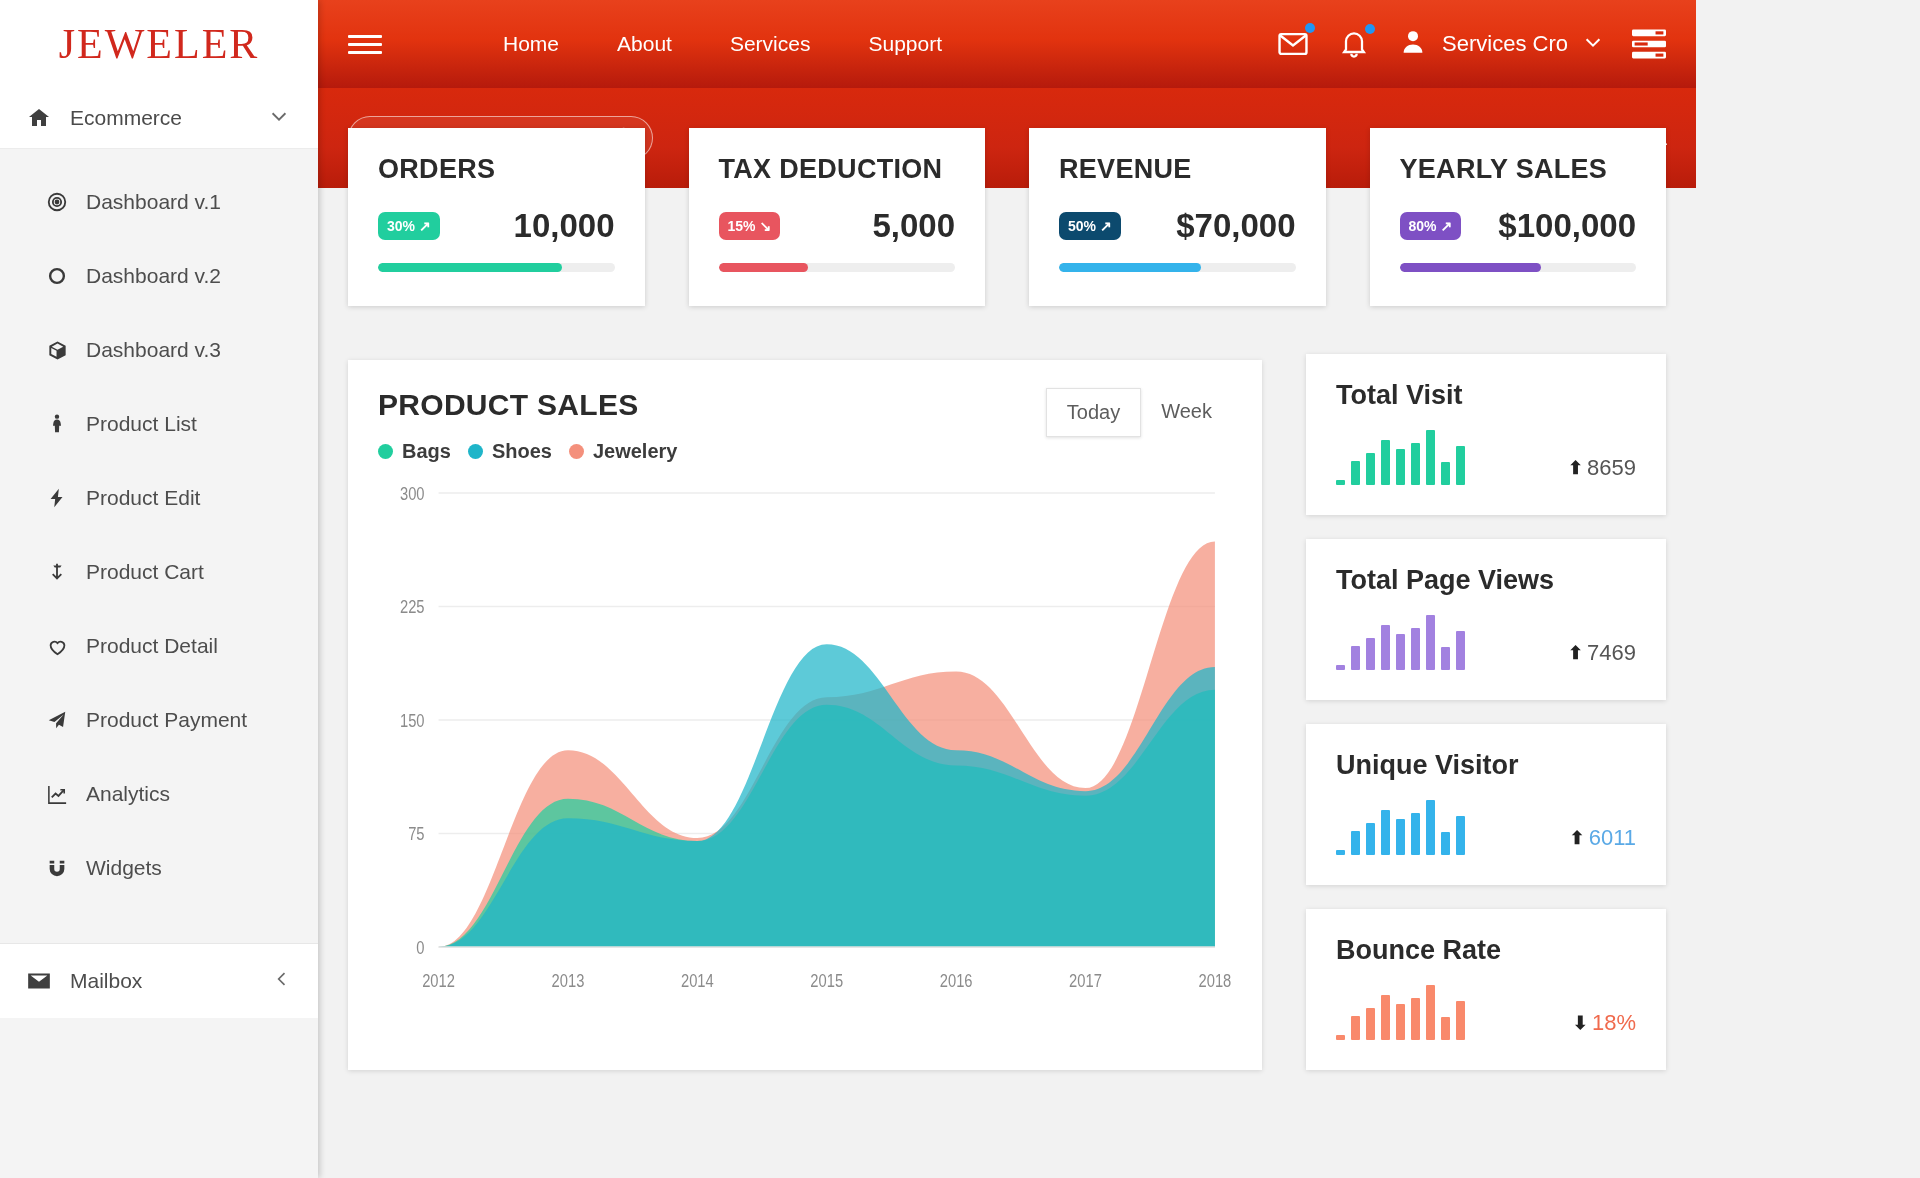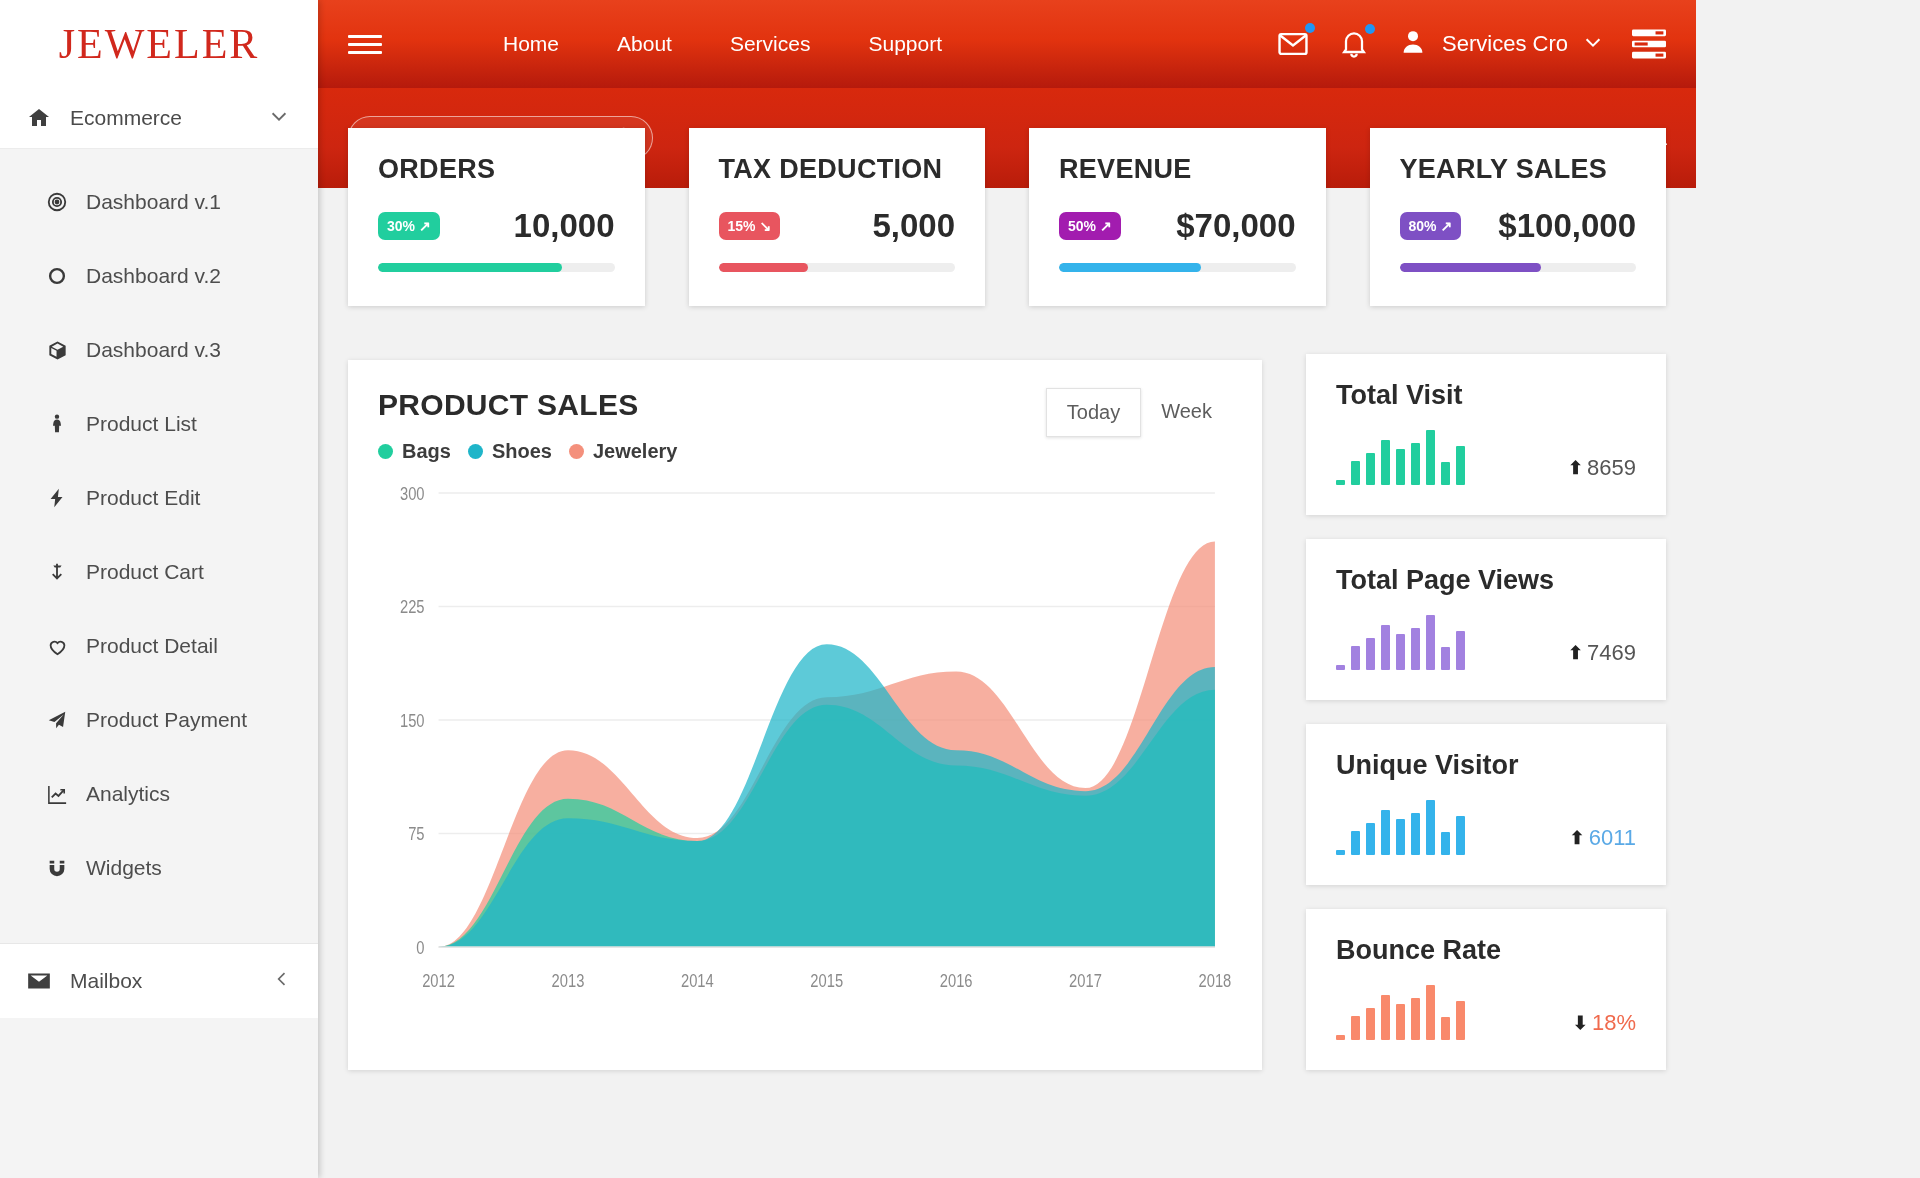--- a/index.html
+++ b/index.html
@@ -364,21 +364,21 @@
             </span>
             <span class="stat-val">5,000</span>
           </div>
           <div class="track">
               <div class="fill" style="width: 38%; background: rgb(232, 85, 95);"></div>
             </div>
         </div>
         <div class="stat">
           <h3>REVENUE</h3>
           <div class="stat-row">
-            <span class="badge" style="background: #a21caf; justify-content: space-between;">
+            <span class="badge" style="background: #0c4a6e; justify-content: space-between;">
               <span>50%</span>
               <span class="arr" style="font-weight: 700;">↗</span>
             </span>
             <span class="stat-val">$70,000</span>
           </div>
           <div class="track">
               <div class="fill" style="width: 60%; background: rgb(52, 179, 235);"></div>
             </div>
         </div>
         <div class="stat">

